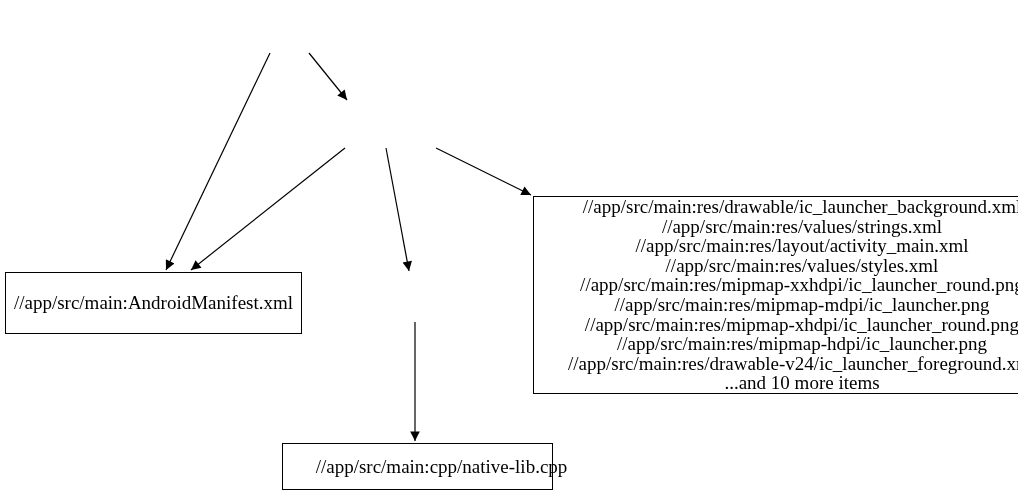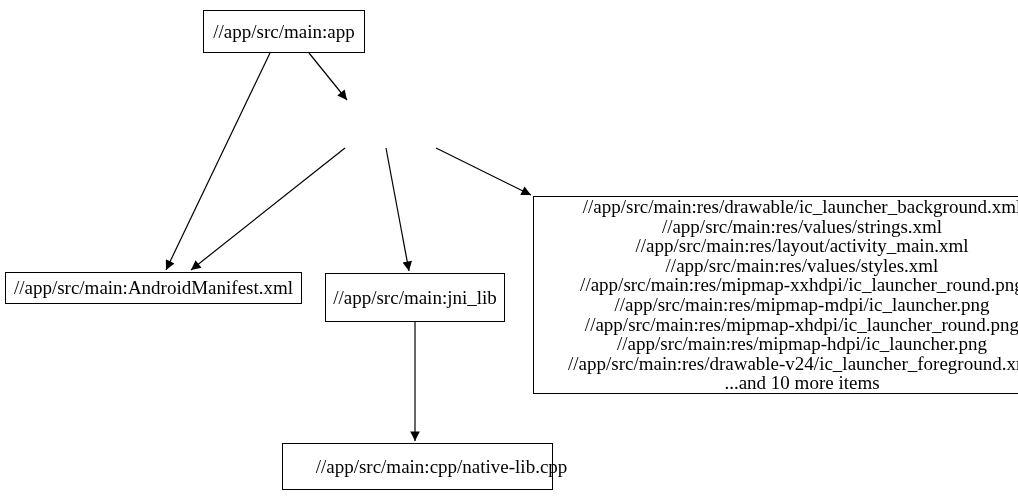--- a/index.html
+++ b/index.html
@@ -25,21 +25,21 @@
     display: flex;
     align-items: center;
     justify-content: center;
     text-align: center;
     font-size: 19px;
     line-height: 22px;
     white-space: nowrap;
   }
   .node-app      { left: 203px; top: 10px;  width: 162px; height: 43px; }
   .node-lib      { left: 302px; top: 102px; width: 155px; height: 46px; }
-  .node-manifest { left: 5px;   top: 272px; width: 297px; height: 32px; }
+  .node-manifest { left: 5px;   top: 272px; width: 297px; height: 62px; }
   .node-jni      { left: 325px; top: 273px; width: 180px; height: 49px; }
   .node-res      { left: 533px; top: 196px; width: 538px; height: 198px;
                    white-space: pre-line; line-height: 19.6px; font-size: 19px; }
   .node-native   { left: 282px; top: 443px; width: 271px; height: 47px; padding-left: 48px; }
 </style>
 </head>
 <body>
 
 <div class="canvas">
 
@@ -50,32 +50,26 @@
       </marker>
     </defs>
     <line x1="270" y1="53" x2="166" y2="270" stroke="#000000" stroke-width="1.2" marker-end="url(#arrow)"></line>
     <line x1="309" y1="53" x2="347" y2="100" stroke="#000000" stroke-width="1.2" marker-end="url(#arrow)"></line>
     <line x1="345" y1="148" x2="191" y2="270" stroke="#000000" stroke-width="1.2" marker-end="url(#arrow)"></line>
     <line x1="386" y1="148" x2="409" y2="271" stroke="#000000" stroke-width="1.2" marker-end="url(#arrow)"></line>
     <line x1="436" y1="148" x2="531" y2="195" stroke="#000000" stroke-width="1.2" marker-end="url(#arrow)"></line>
     <line x1="415" y1="322" x2="415" y2="441" stroke="#000000" stroke-width="1.2" marker-end="url(#arrow)"></line>
   </svg>
 
-  <div class="node node-app">
-    <span>//app/src/main:app</span>
-  </div>
 
 
   <div class="node node-manifest">
     <span>//app/src/main:AndroidManifest.xml</span>
   </div>
 
-  <div class="node node-jni">
-    <span>//app/src/main:jni_lib</span>
-  </div>
 
   <div class="node node-res">
     <span>//app/src/main:res/drawable/ic_launcher_background.xml
 //app/src/main:res/values/strings.xml
 //app/src/main:res/layout/activity_main.xml
 //app/src/main:res/values/styles.xml
 //app/src/main:res/mipmap-xxhdpi/ic_launcher_round.png
 //app/src/main:res/mipmap-mdpi/ic_launcher.png
 //app/src/main:res/mipmap-xhdpi/ic_launcher_round.png
 //app/src/main:res/mipmap-hdpi/ic_launcher.png

